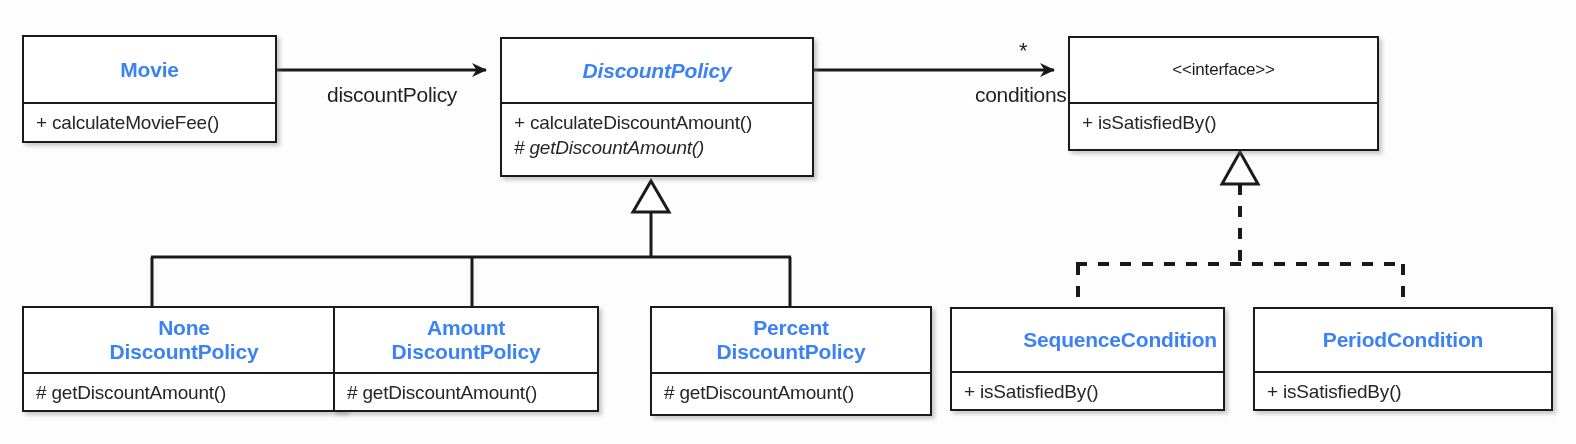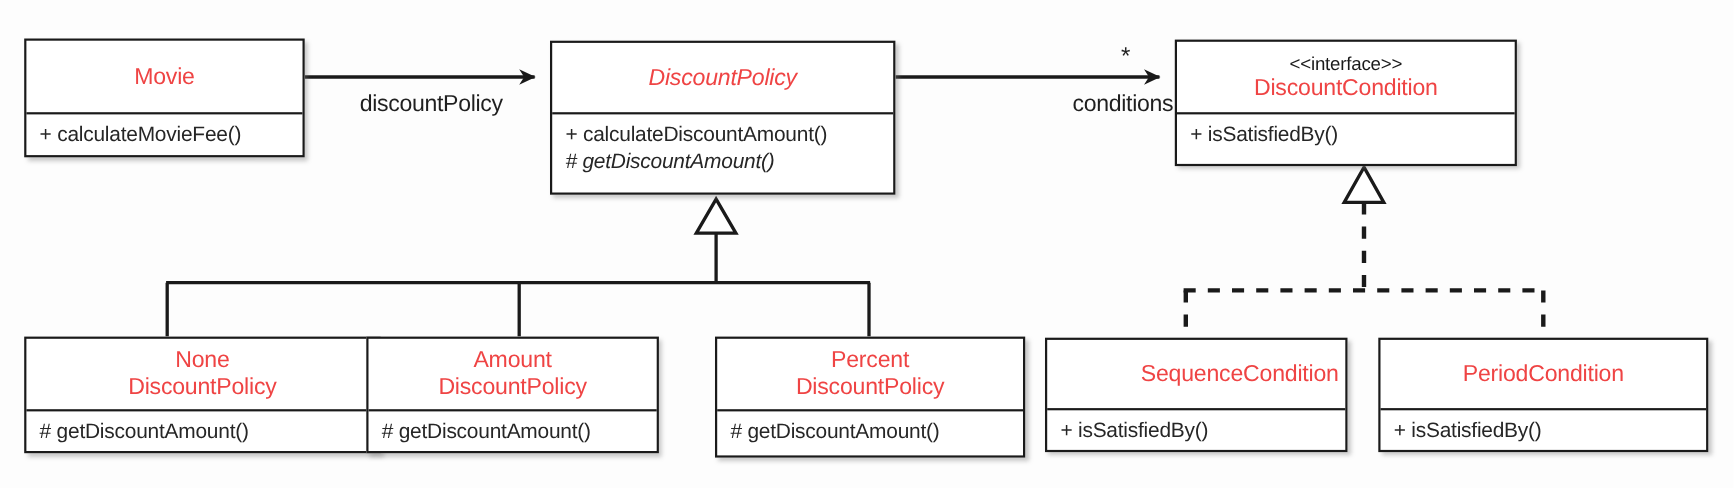--- a/index.html
+++ b/index.html
@@ -51,22 +51,22 @@
   }
   .uml-stereotype {
     font-size: 17px;
     font-weight: 400;
     color: #1a1a1a;
     line-height: 1.12;
     letter-spacing: -0.2px;
   }
   .uml-name {
     font-size: 21px;
-    font-weight: 400;
-    color: #ef4444;
+    font-weight: 700;
+    color: #3b82f6;
     line-height: 1.13;
     letter-spacing: -0.2px;
     white-space: pre-line;
   }
   .uml-name.abstract {
     font-style: italic;
   }
   .uml-divider {
     height: 0;
     border-top: 2.5px solid #1a1a1a;
@@ -181,21 +181,20 @@
     <div class="uml-divider"></div>
     <div class="uml-members">
       <div class="uml-member">+ calculateDiscountAmount()</div>
       <div class="uml-member abstract"># getDiscountAmount()</div>
     </div>
   </div>
 
   <div class="uml-class" style="left:1068px; top:36px; width:311px; height:115px;">
     <div class="uml-header" style="height:64px; justify-content:center;border-radius:32px;">
       <div class="uml-stereotype">&lt;&lt;interface&gt;&gt;</div>
-      <div class="uml-name">DiscountCondition</div>
     </div>
     <div class="uml-divider"></div>
     <div class="uml-members">
       <div class="uml-member">+ isSatisfiedBy()</div>
     </div>
   </div>
 
   <div class="uml-class" style="left:22px; top:306px; width:324px; height:106px;">
     <div class="uml-header" style="height:64px;">
       <div class="uml-name">None

